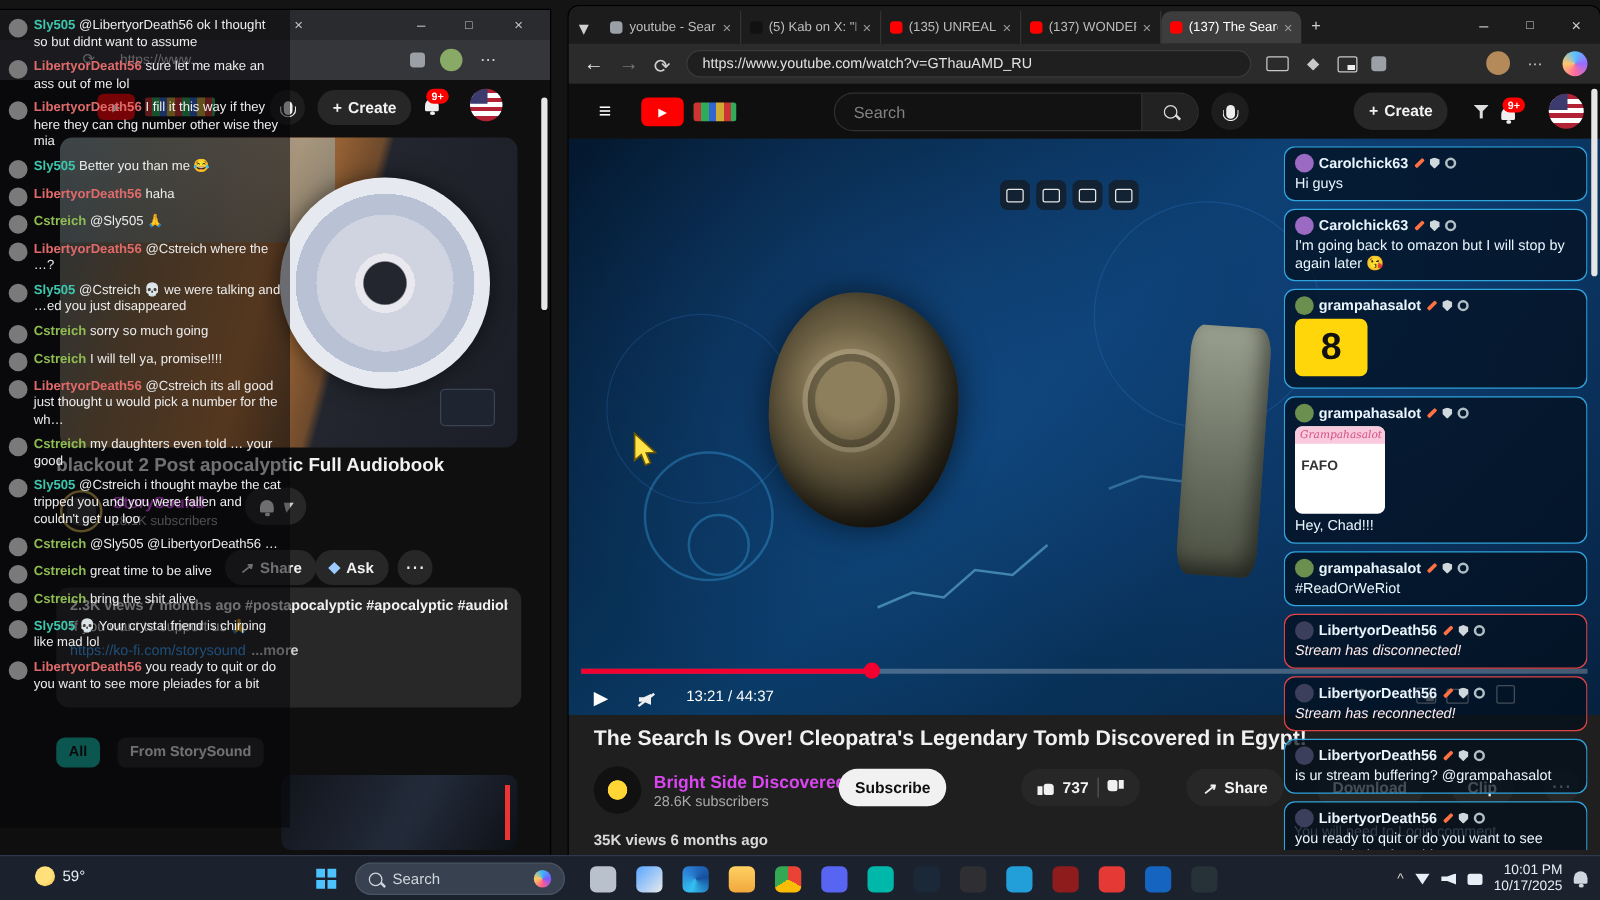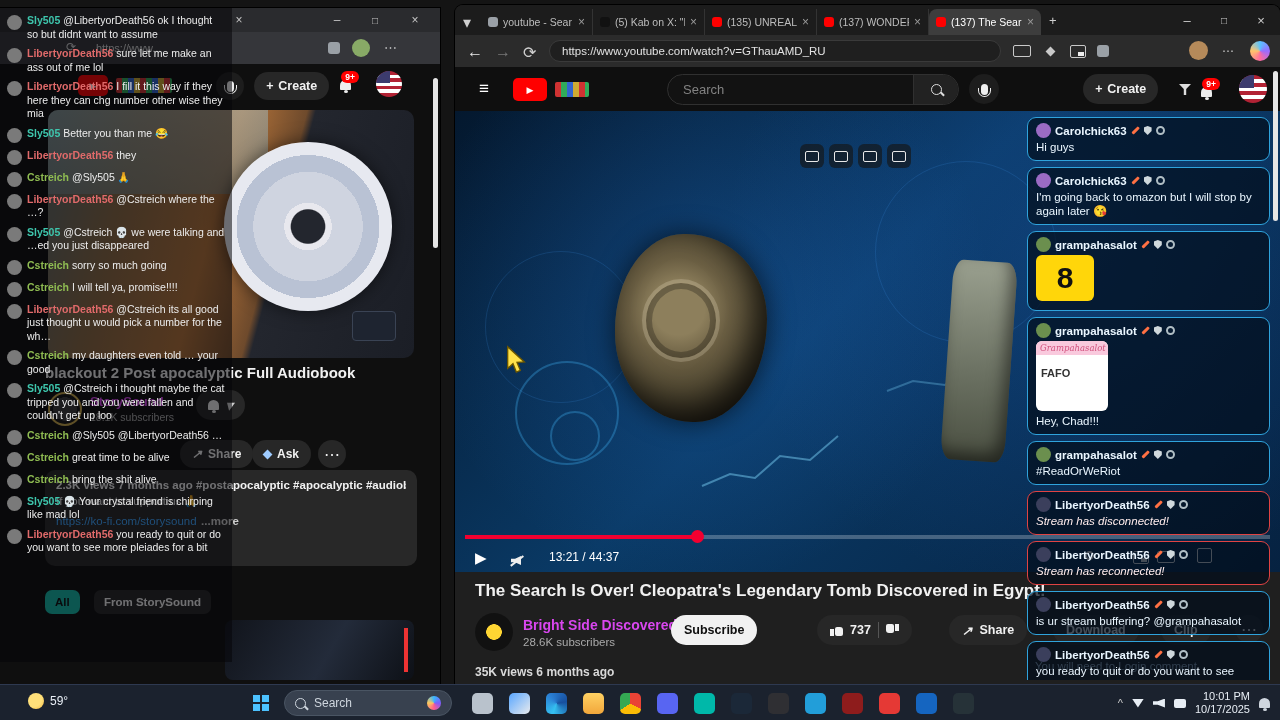--- a/index.html
+++ b/index.html
@@ -90,21 +90,21 @@
   .lmsg{display:flex;gap:5px;margin-bottom:6px;color:#ececec;font-size:10.5px;line-height:13.5px;}
   .lavatar{flex:none;width:15px;height:15px;border-radius:50%;background:#7a7a7a;margin-top:1px;}
   .luser{font-weight:bold;margin-right:3px;}
   
   #rwin{left:455px;top:5px;width:825px;height:679px;background:#1f1f1f;border-radius:8px 8px 0 0;box-shadow:0 0 0 1px #000;}
   .tabstrip{background:#1c1c1c;border-radius:8px 8px 0 0;}
   .etabs{display:flex;}
   .etab{display:flex;align-items:center;gap:5px;width:112px;height:26px;margin-top:4px;padding:0 7px;box-sizing:border-box;color:#bdbdbd;font-size:10.5px;border-right:1px solid #333;}
   .etab.v-active{background:#3d3d3d;border-radius:8px 8px 0 0;color:#fff;border-right:none;}
   .favicon{width:10px;height:10px;border-radius:3px;flex:none;}
-  .etab-label{white-space:nowrap;overflow:hidden;flex:1;}
+  .etab-label{white-space:nowrap;overflow:hidden;flex:1;text-align:center;}
   .etab-close{font-size:12px;color:#9a9a9a;}
   .addrbar{background:#2b2b2b;}
   .addr-pill{background:#1f1f1f;border:1px solid #3a3a3a;border-radius:14px;display:flex;align-items:center;color:#e2e2e2;font-size:11.5px;padding:0 12px;box-sizing:border-box;}
   .addr-ic{width:22px;height:22px;display:flex;align-items:center;justify-content:center;color:#c9c9c9;font-size:12px;}
   .copilot{width:20px;height:20px;border-radius:50%;background:conic-gradient(#59c2ff,#9a6bff,#ff6b9d,#ffc46b,#59c2ff);}
   .ytmast{background:#0f0f0f;}
   .search-pill{background:#121212;border:1px solid #303030;border-radius:17px;display:flex;align-items:center;overflow:hidden;box-sizing:border-box;}
   .search-ph{color:#828282;font-size:13px;padding-left:15px;flex:1;}
   .search-cap{width:44px;height:100%;background:#222;display:flex;align-items:center;justify-content:center;color:#ddd;border-left:1px solid #303030;}
   
@@ -260,21 +260,21 @@
         <div class="lmsg">
           <span class="lavatar"></span>
           <span><b class="luser" style="color: rgb(224, 106, 106);">LibertyorDeath56</b><span>I fill it this way if they here they can chg number other wise they mia</span></span>
         </div>
         <div class="lmsg">
           <span class="lavatar"></span>
           <span><b class="luser" style="color: rgb(62, 198, 173);">Sly505</b><span>Better you than me 😂</span></span>
         </div>
         <div class="lmsg">
           <span class="lavatar"></span>
-          <span><b class="luser" style="color: rgb(224, 106, 106);">LibertyorDeath56</b><span>they</span></span>
+          <span><b class="luser" style="color: rgb(224, 106, 106);">LibertyorDeath56</b><span>haha</span></span>
         </div>
         <div class="lmsg">
           <span class="lavatar"></span>
           <span><b class="luser" style="color: rgb(143, 188, 82);">Cstreich</b><span>@Sly505 🙏</span></span>
         </div>
         <div class="lmsg">
           <span class="lavatar"></span>
           <span><b class="luser" style="color: rgb(224, 106, 106);">LibertyorDeath56</b><span>@Cstreich where the …?</span></span>
         </div>
         <div class="lmsg">

